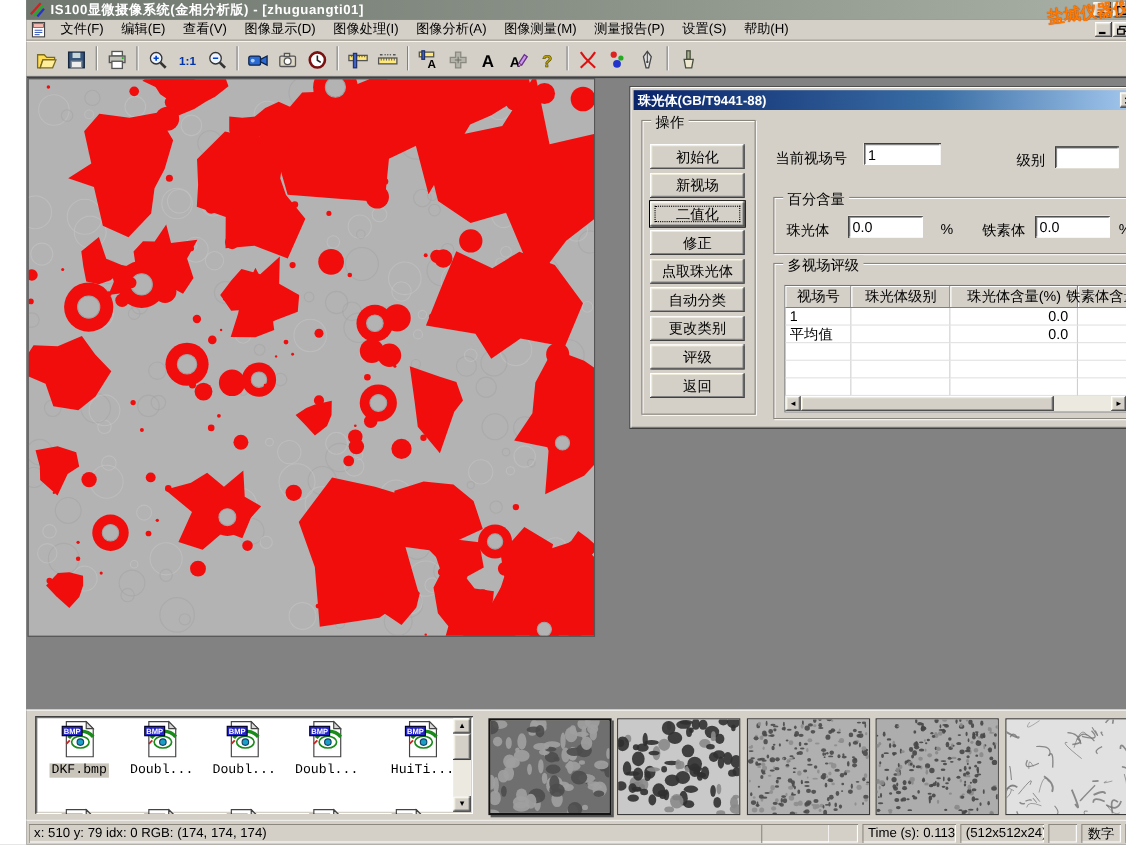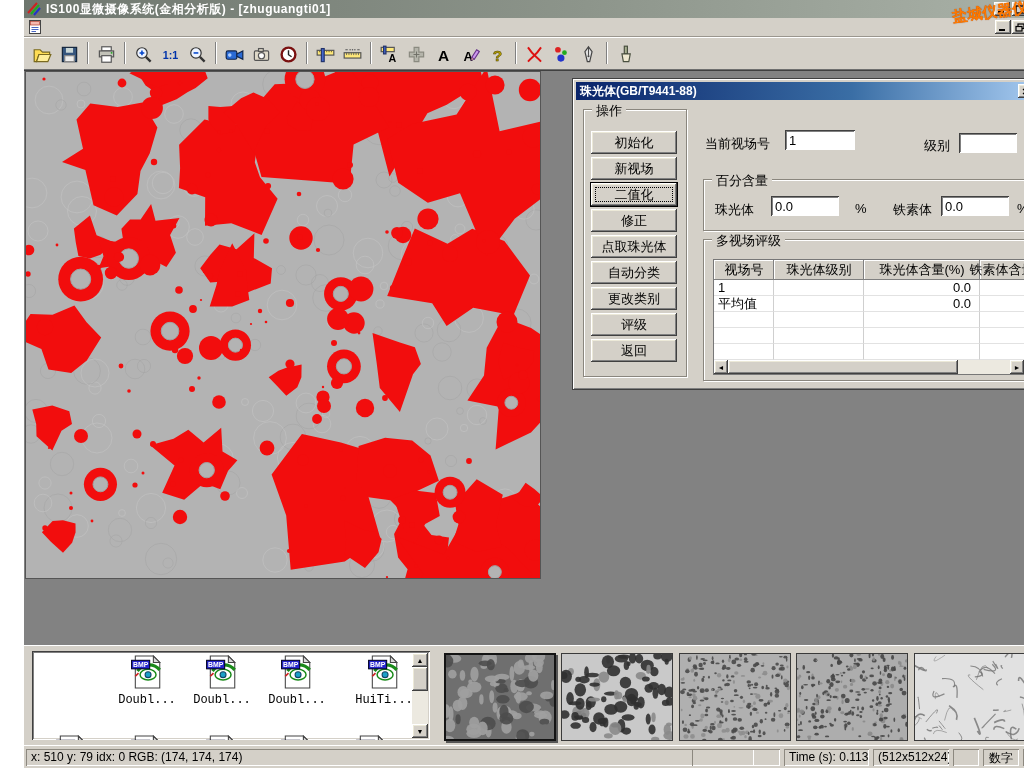--- a/index.html
+++ b/index.html
@@ -156,20 +156,32 @@
   <div class="watermark">盐城仪器仪表</div>
 
   <div class="menubar">
     <span class="doc-icon">
       <svg viewBox="0 0 16 16">
           <rect x="2.5" y="1.5" width="11" height="13" fill="#fff" stroke="#444"></rect>
           <rect x="3.5" y="2.5" width="9" height="3.5" fill="#f4b9b0" stroke="#b03a2a" stroke-width=".7"></rect>
           <path d="M4.5 8.5h7M4.5 10.5h7M4.5 12.5h4.5" stroke="#3355bb" stroke-width=".9"></path>
         </svg>
     </span>
+    <span id="menuItems" style="display:flex;">
+        <span class="menu-item">文件(F)</span>
+        <span class="menu-item">编辑(E)</span>
+        <span class="menu-item">查看(V)</span>
+        <span class="menu-item">图像显示(D)</span>
+        <span class="menu-item">图像处理(I)</span>
+        <span class="menu-item">图像分析(A)</span>
+        <span class="menu-item">图像测量(M)</span>
+        <span class="menu-item">测量报告(P)</span>
+        <span class="menu-item">设置(S)</span>
+        <span class="menu-item">帮助(H)</span>
+      </span>
     <div class="child-btns">
       <div class="wbtn raised">
           <svg viewBox="0 0 10 9">
             <rect x="1" y="6" width="6" height="2" fill="#000"></rect>
           </svg>
         </div>
       <div class="wbtn raised">
           <svg viewBox="0 0 10 9">
             <rect x="3" y="1" width="6" height="4.5" fill="none" stroke="#000" stroke-width="1.2"></rect>
             <rect x="1" y="3.5" width="6" height="4.5" fill="#d4d0c8" stroke="#000" stroke-width="1.2"></rect>
@@ -853,20 +865,30 @@
         <div class="file-item" style="left: 79px; top: 4px;"><span class="file-icon"><svg viewBox="0 0 32 32" width="34" height="34">
               <path d="M5 1h17l6 6v24H5z" fill="#fff" stroke="#444"></path>
               <path d="M22 1v6h6z" fill="#d8d8d8" stroke="#444"></path>
               <path d="M7 15 C 13 7, 23 8, 28 14" stroke="#1a8a1a" stroke-width="3" fill="none"></path>
               <path d="M8 17l-3 3" stroke="#cc2222" stroke-width="1.6"></path>
               <ellipse cx="17" cy="18.5" rx="7.5" ry="5" fill="#fff" stroke="#1a8a1a" stroke-width="1.4"></ellipse>
               <circle cx="17" cy="18.5" r="2.8" fill="#1aa0c8" stroke="#114466"></circle>
               <rect x="1.5" y="5" width="17" height="8" fill="#2424cc" stroke="#000022"></rect>
               <text x="10" y="11.5" font-size="6.5" fill="#fff" text-anchor="middle" font-weight="bold" font-family="sans-serif">BMP</text>
             </svg></span><div><span class="file-label">Doubl...</span></div></div>
+        <div class="file-item" style="left: 4px; top: 4px;"><span class="file-icon"><svg viewBox="0 0 32 32" width="34" height="34">
+              <path d="M5 1h17l6 6v24H5z" fill="#fff" stroke="#444"></path>
+              <path d="M22 1v6h6z" fill="#d8d8d8" stroke="#444"></path>
+              <path d="M7 15 C 13 7, 23 8, 28 14" stroke="#1a8a1a" stroke-width="3" fill="none"></path>
+              <path d="M8 17l-3 3" stroke="#cc2222" stroke-width="1.6"></path>
+              <ellipse cx="17" cy="18.5" rx="7.5" ry="5" fill="#fff" stroke="#1a8a1a" stroke-width="1.4"></ellipse>
+              <circle cx="17" cy="18.5" r="2.8" fill="#1aa0c8" stroke="#114466"></circle>
+              <rect x="1.5" y="5" width="17" height="8" fill="#2424cc" stroke="#000022"></rect>
+              <text x="10" y="11.5" font-size="6.5" fill="#fff" text-anchor="middle" font-weight="bold" font-family="sans-serif">BMP</text>
+            </svg></span><div><span class="file-label selected">DKF.bmp</span></div></div>
       <div class="vscroll">
         <div class="varrow raised" style="top:0;">▲</div>
         <div class="vthumb raised"></div>
         <div class="varrow raised" style="bottom:0;">▼</div>
       </div>
     </div>
     <div class="thumb selected" style="left: 420px;">
         <svg viewBox="0 0 112 88" preserveAspectRatio="none">
           <rect x="0" y="0" width="112" height="88" fill="#6f6f6f"></rect>
           <ellipse cx="29.2" cy="70.8" rx="5.2" ry="6.1" fill="#a0a0a0" opacity="0.9"></ellipse>

